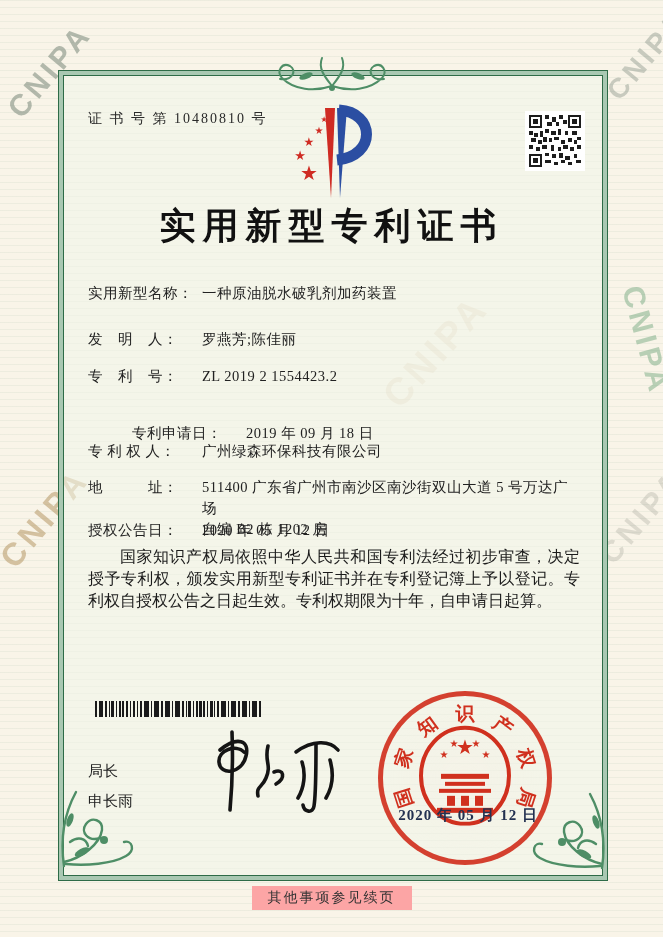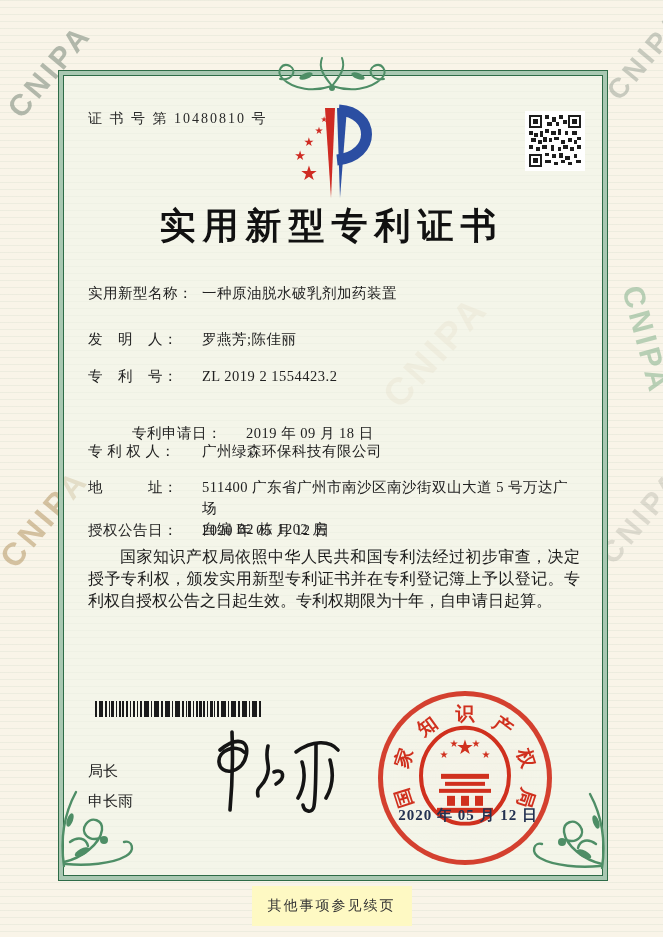--- a/index.html
+++ b/index.html
@@ -89,21 +89,21 @@
   .sc4{transform:rotate(36deg)   translateY(-64px);}
   .sc5{transform:rotate(72deg)   translateY(-64px);}
   .sc6{transform:rotate(108deg)  translateY(-64px);}
   .emblem{position:absolute;left:50%;top:50%;transform:translate(-50%,-54%);}
   .seal-date{position:absolute;left:388px;top:806px;width:160px;text-align:center;
              font-size:15px;letter-spacing:1px;color:#233150;font-weight:bold;z-index:5;}
   
   .page-num{position:absolute;left:0;top:890px;width:663px;text-align:center;
             font-size:13px;letter-spacing:1px;color:#222;}
   .cont-note{position:absolute;left:0;top:886px;width:663px;text-align:center;}
-  .cont-note span{display:inline-block;background:#fef9c3;padding:11px 16px;
+  .cont-note span{display:inline-block;background:#fca5a5;padding:3px 16px;
             font-size:14px;letter-spacing:2px;color:#333;}
 </style>
 </head>
 <body>
 
 <div class="page">
 
   <span class="wm wm1">CNIPA</span>
   <span class="wm wm2">CNIPA</span>
   <span class="wm wm3">CNIPA</span>

